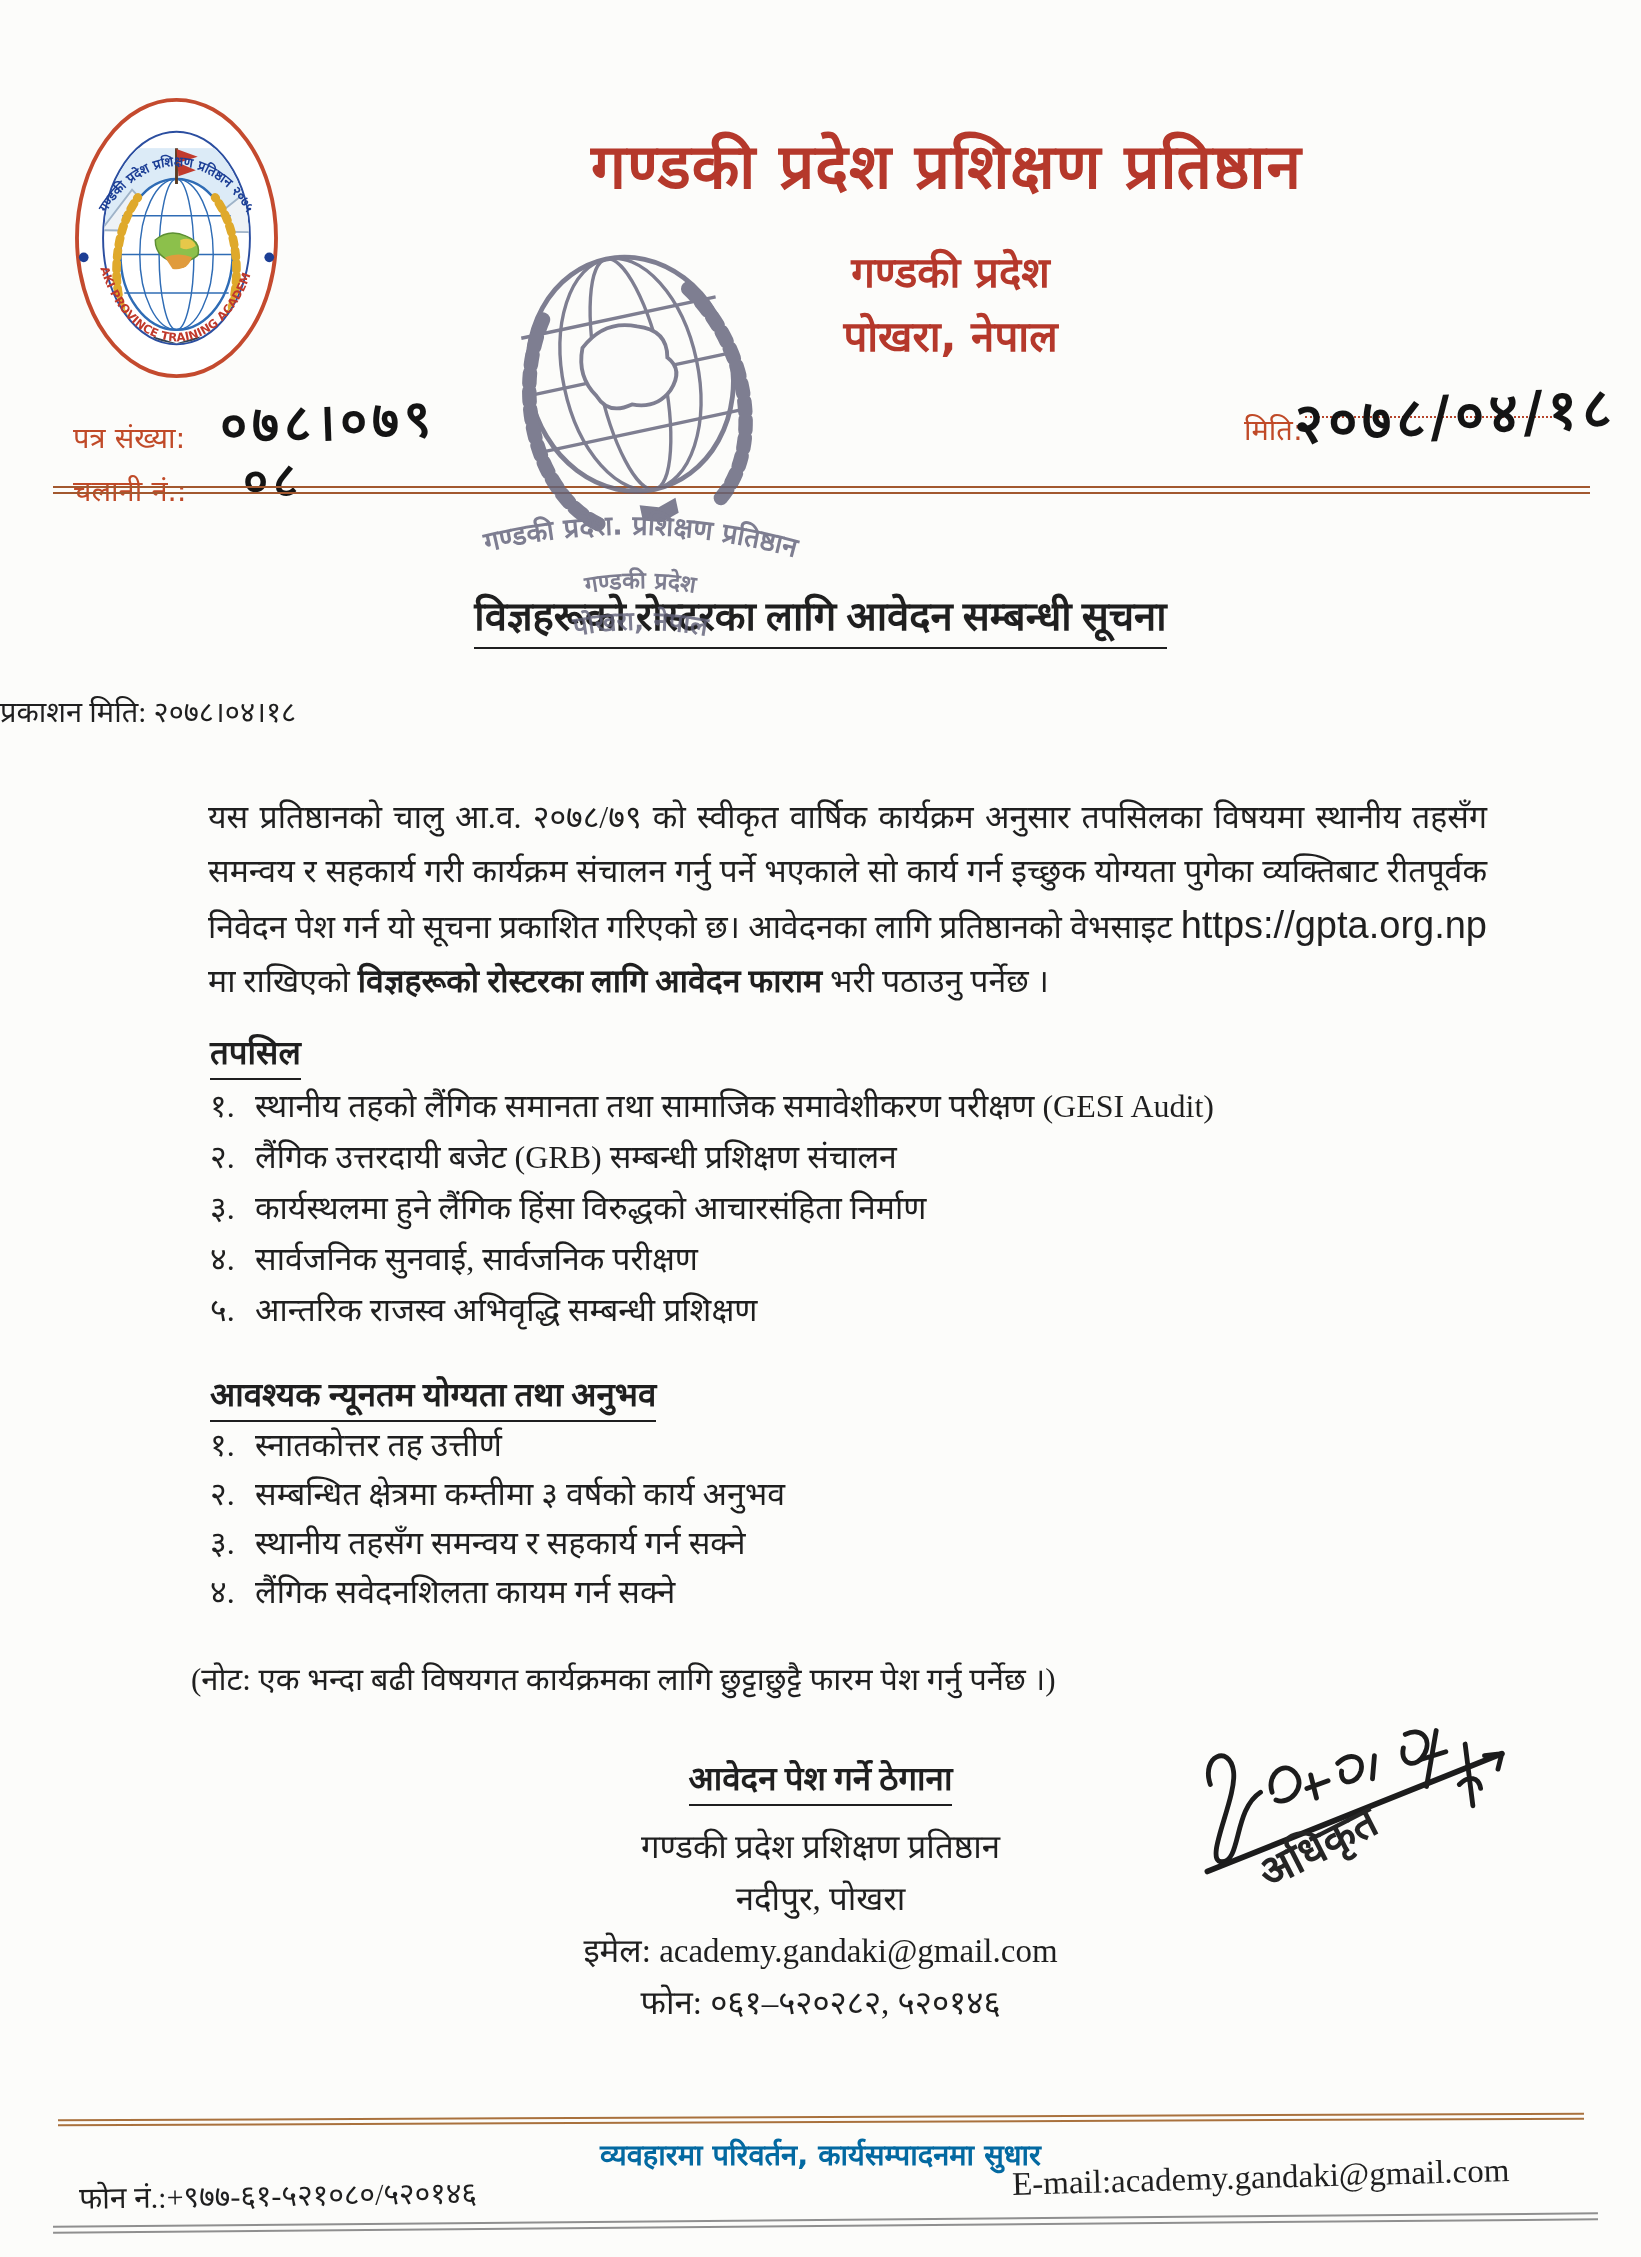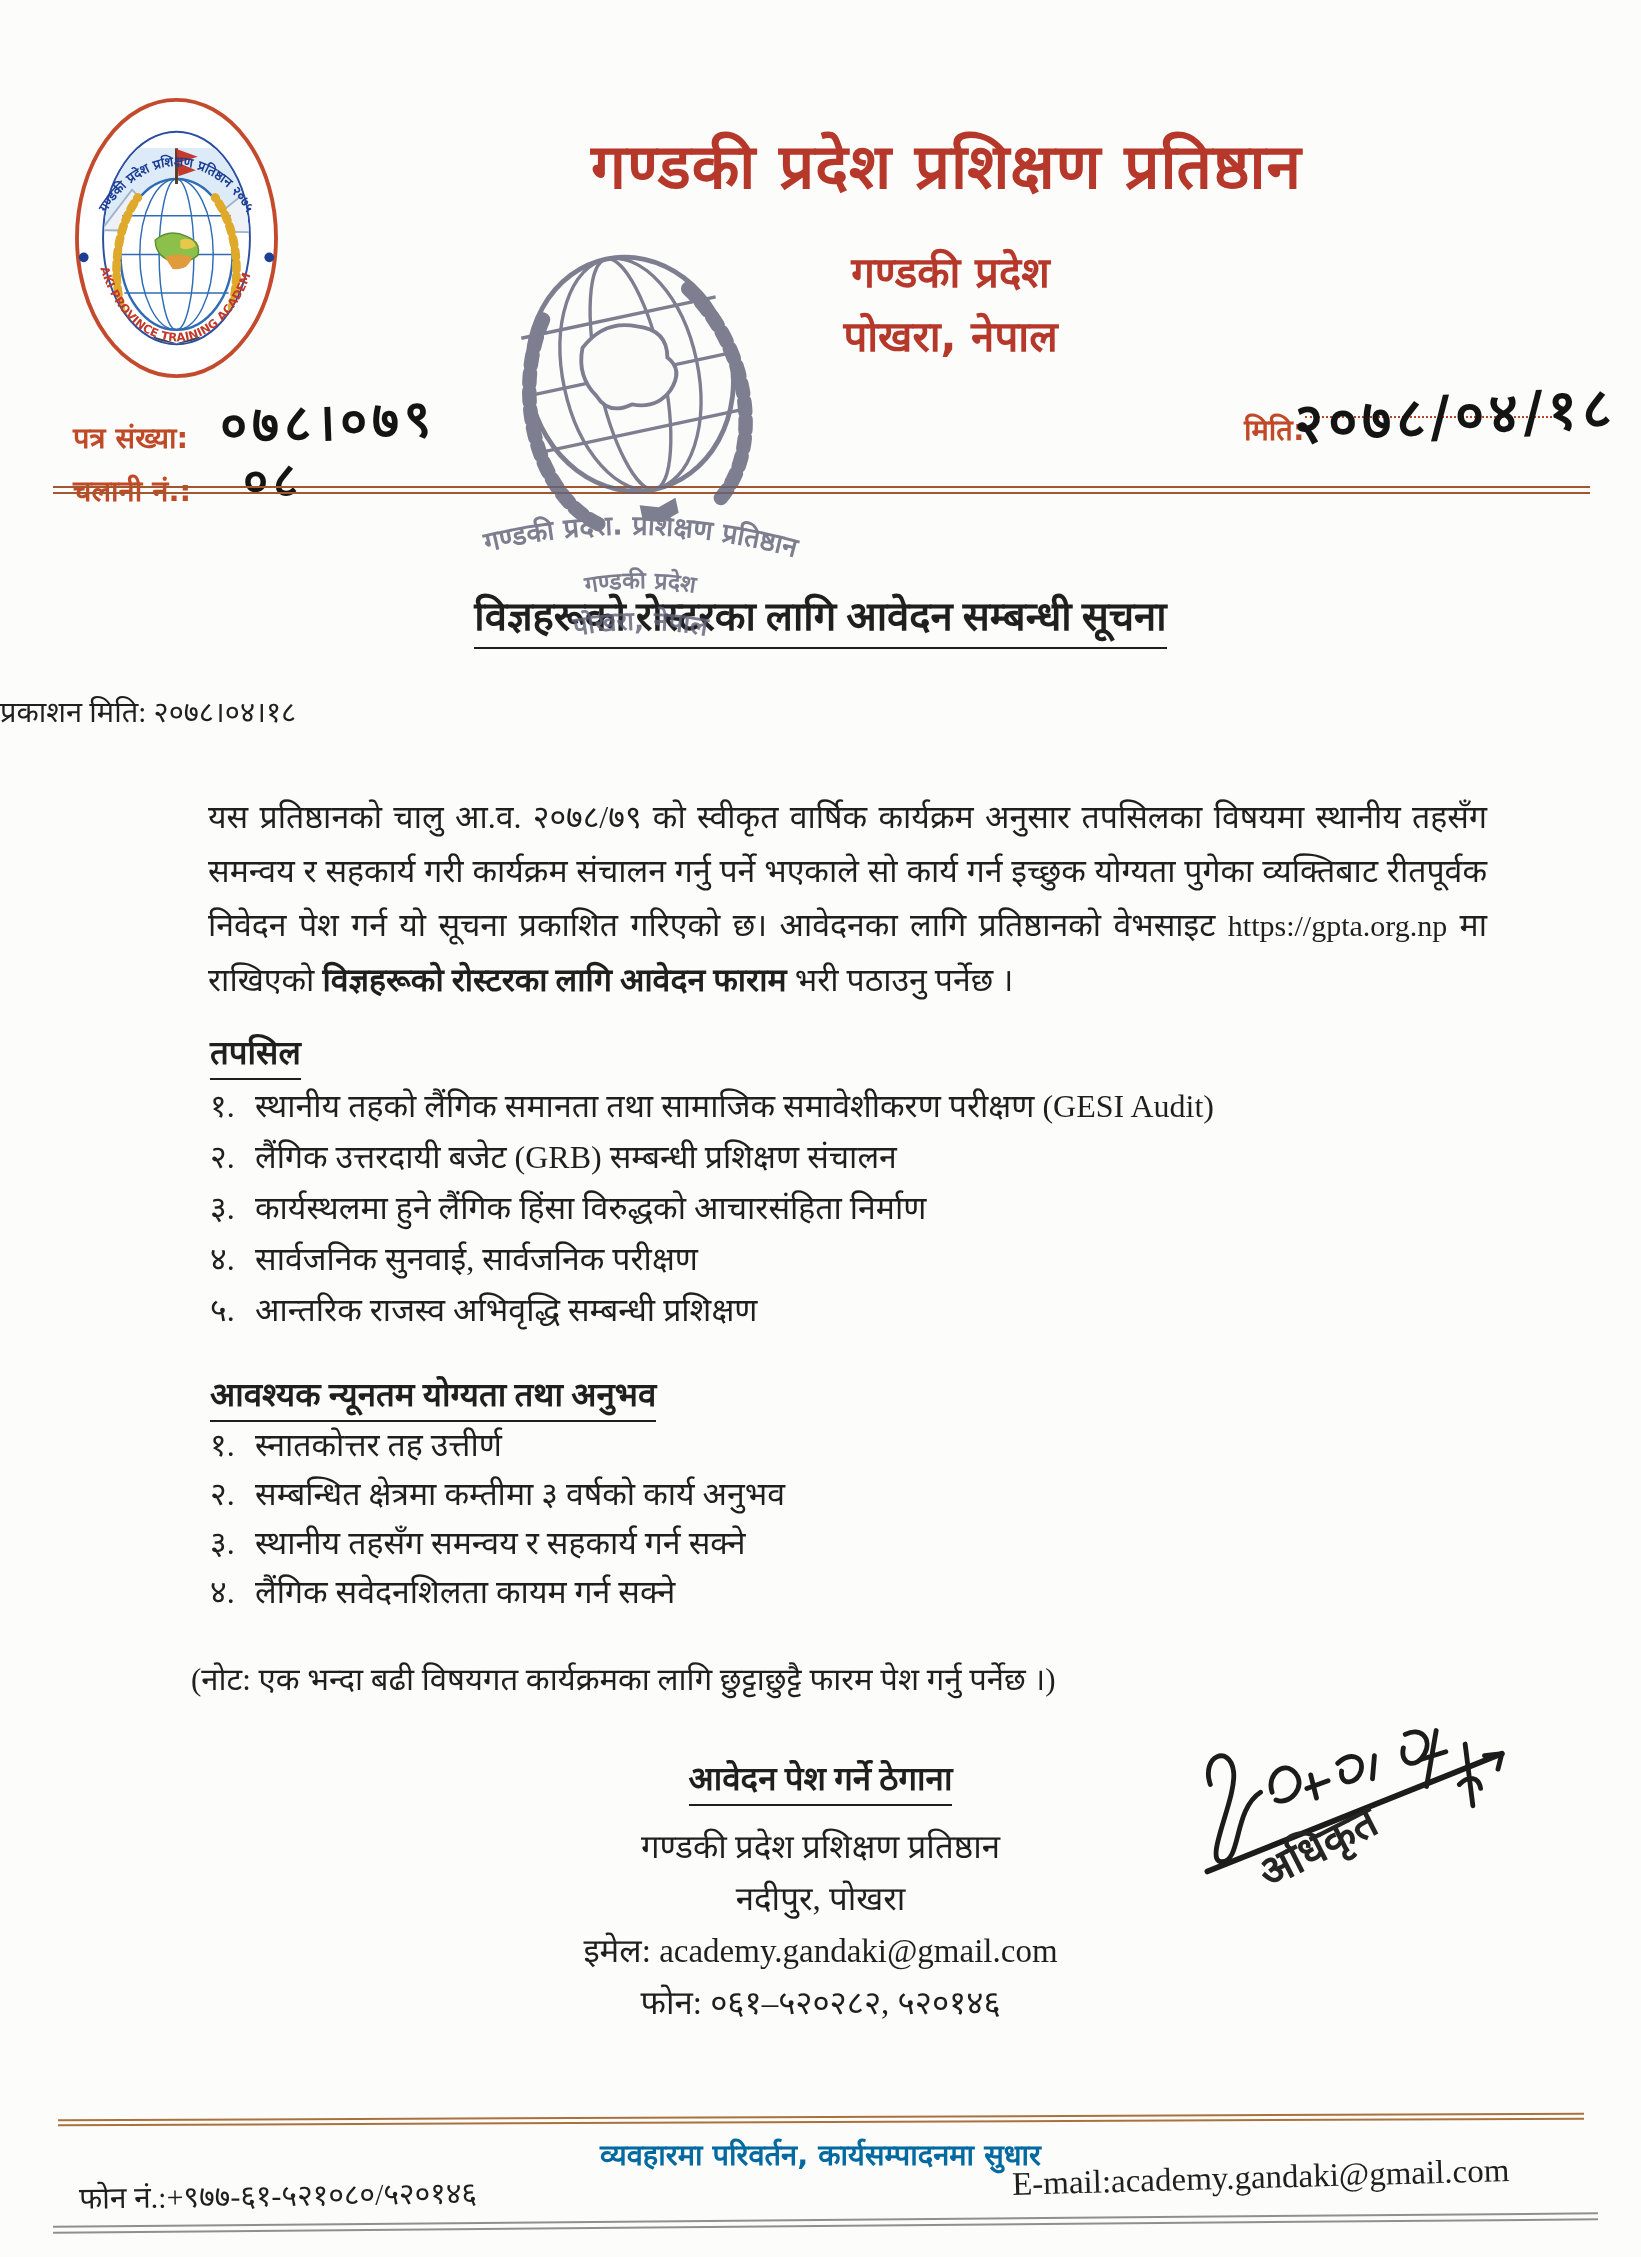--- a/index.html
+++ b/index.html
@@ -13,21 +13,21 @@
   .org-name{
     left:396px;top:122px;width:1101px;text-align:center;
     font-family:"DejaVu Sans","Liberation Sans",sans-serif;
     font-size:62px;font-weight:bold;color:#b5382b;letter-spacing:1px;
   }
   .org-sub{left:743px;top:241px;width:415px;text-align:center;
     font-family:"DejaVu Sans","Liberation Sans",sans-serif;
     font-weight:bold;color:#b5382b;font-size:42px;line-height:64px;}
   .ref-label{
     font-family:"DejaVu Sans","Liberation Sans",sans-serif;
-    font-weight:bold;color:#c04a28;font-size:29px;
+    font-weight:normal;color:#c04a28;font-size:29px;
   }
   .handwrite{
     font-family:"DejaVu Sans","Liberation Sans",sans-serif;
     color:#141414;font-weight:600;letter-spacing:4.8px;white-space:nowrap;
   }
   .rule-double{
     left:53px;top:486px;width:1537px;height:3.9px;
     border-top:2.9px solid #a2582f;border-bottom:2.9px solid #a2582f;z-index:1;
   }
   .dotted{border-bottom:2.9px dotted #b5442b;height:1px;}
@@ -35,21 +35,21 @@
   
   .notice-title{
     left:0;right:0;top:587px;text-align:center;font-size:40px;font-weight:bold;
   }
   .notice-title span{display:inline-block;border-bottom:2.9px solid #1f1f1f;padding-bottom:5px;}
   .pub-date{left:0;right:0;top:691px;text-align:left;font-size:29px;}
   .intro{
     left:208px;top:790px;width:1279px;font-size:32px;line-height:54px;
     text-align:justify;margin:0;
   }
-  .intro .url{font-family:Liberation Serif, serif;font-size:30px;margin-top:8px;}
+  .intro .url{font-family:Liberation Sans, sans-serif;font-size:38px;margin-top:8px;}
   .intro .bold{font-weight:bold;}
   .sec-heading{font-size:33px;font-weight:bold;}
   .sec-heading span{display:inline-block;border-bottom:2.9px solid #1f1f1f;padding-bottom:3.9px;}
   .list{font-size:32px;}
   .list .row{display:block;}
   .list .num{display:inline-block;min-width:37px;}
   .note-line{left:191px;top:1657px;font-size:31px;}
   
   .addr{left:0;right:0;top:1755px;text-align:center;}
   .addr .h{font-size:33px;font-weight:bold;margin-bottom:15.4px;}

